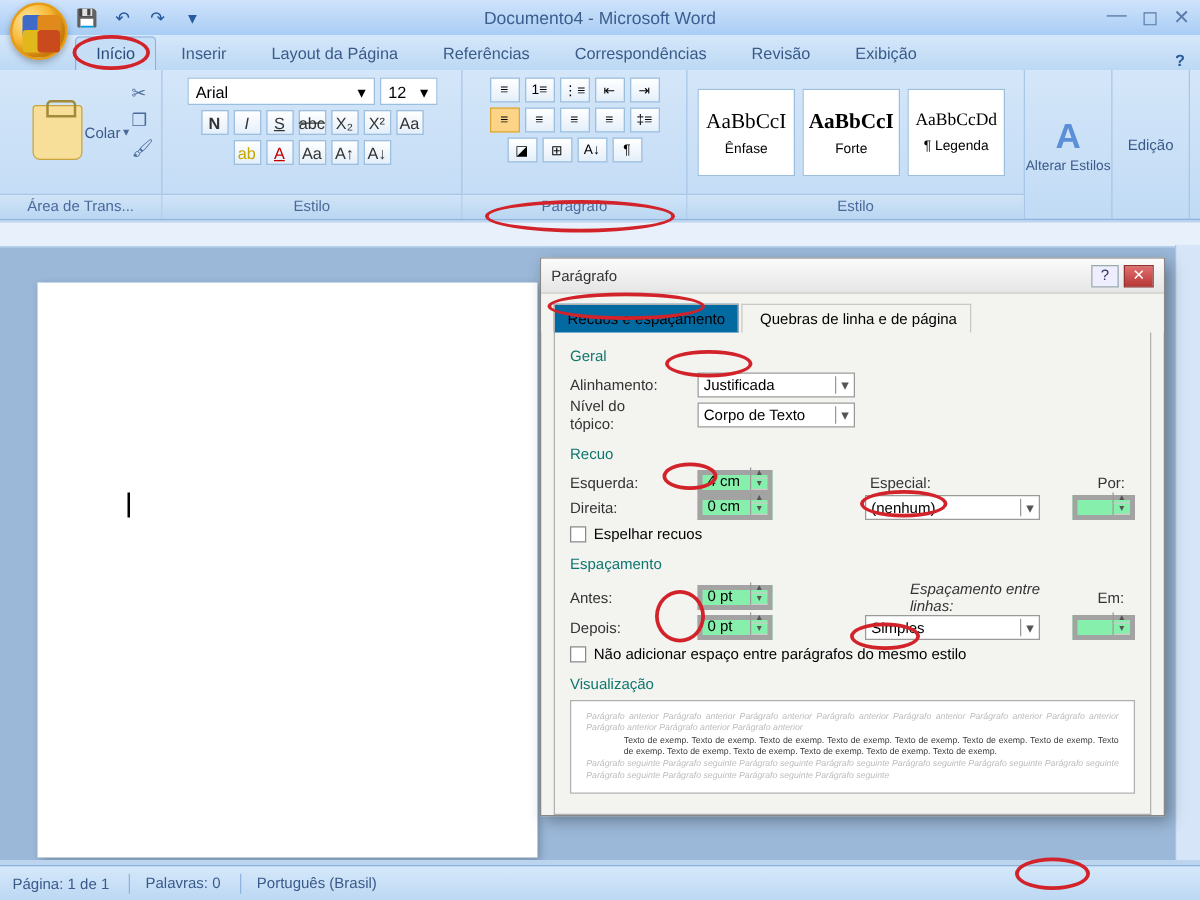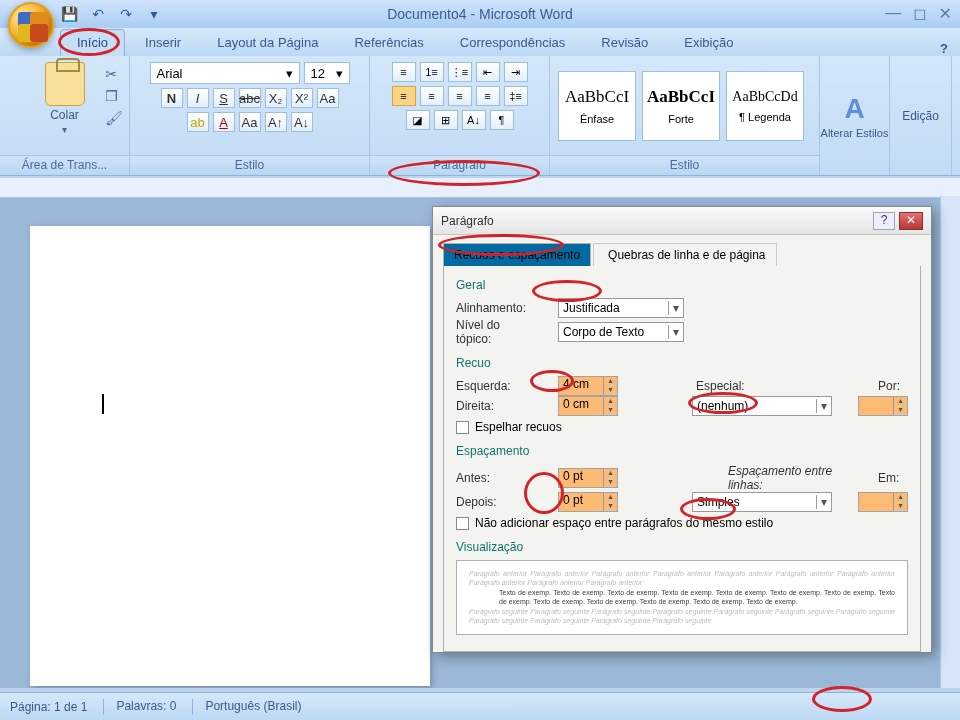--- a/index.html
+++ b/index.html
@@ -24,21 +24,21 @@
 .tab.active{background:#c7def7;border:1px solid #8aaede;border-bottom:none;border-radius:4px 4px 0 0;color:#2a4a7a;font-weight:500;}
 .help{margin-left:auto;margin-right:12px;color:#2a5a9e;font-weight:bold;}
 
 
 .ribbon{height:120px;background:linear-gradient(#d4e6f9,#c1dbf5);border-bottom:1px solid #8db3de;display:flex;}
 .group{border-right:1px solid #a8c6e6;display:flex;flex-direction:column;position:relative;}
 .group-label{height:20px;background:linear-gradient(#d1e4f8,#b9d6f2);text-align:center;font-size:12px;color:#4a6a9a;padding-top:2px;border-top:1px solid #a8c6e6;}
 .group-body{flex:1;display:flex;align-items:center;padding:6px;}
 
 .clip-group{width:130px;}
-.clip-body{display:flex;flex-direction:column;align-items:center;justify-content:flex-start;gap:2px;}
+.clip-body{display:flex;flex-direction:row;align-items:center;justify-content:center;gap:2px;}
 .clip-icon{width:40px;height:44px;background:#f7df9a;border:1px solid #c9a43a;border-radius:3px 3px 6px 6px;position:relative;}
 .clip-icon:before{content:"";position:absolute;left:10px;top:-5px;width:20px;height:10px;border:2px solid #a28a3a;border-radius:4px 4px 0 0;}
 .clip-label{font-size:12px;color:#3a5a8a;}
 .side-icons{position:absolute;right:6px;top:10px;display:flex;flex-direction:column;gap:6px;}
 .side-icons span{font-size:14px;color:#4a6a9a;}
 
 .font-group{width:240px;}
 .font-body{display:flex;flex-direction:column;gap:4px;padding:6px 8px;width:100%;}
 .font-row{display:flex;gap:4px;align-items:center;}
 .combo{border:1px solid #9dbfde;background:#fff;height:22px;font-size:13px;padding:0 6px;display:flex;align-items:center;justify-content:space-between;}
@@ -79,21 +79,21 @@
 .dlg-tab{border:1px solid #b0b0b0;padding:4px 10px;background:#0369a1;border-bottom:none;font-size:12px;}
 .dlg-tab.off{background:#f3f3f0;border-color:#c8c8c8;padding-left:14px;}
 .dlg-body{border:1px solid #b0b0b0;margin:0 10px;padding:8px 12px 6px;background:#f3f3f0;border-top:none;}
 .section{margin:4px 0 10px;}
 .sec-title{font-size:12px;color:#0f766e;margin-bottom:6px;}
 .row{display:flex;align-items:center;gap:20px;margin:0 0;}
 .lbl{width:82px;color:#333;}
 .lbl2{width:130px;color:#333;font-style:italic;}
 .sel{border:1px solid #9a9a9a;background:#fff;height:20px;display:flex;align-items:center;padding:0 4px;font-size:12px;}
 .sel .dd{margin-left:auto;border-left:1px solid #9a9a9a;padding-left:4px;color:#555;}
-.spin{border:1px solid #a3a3a3;background:#fdba74;height:20px;display:flex;align-items:flex-start;}
+.spin{border:4px solid #a3a3a3;background:#86efac;height:20px;display:flex;align-items:flex-end;}
 .spin .v{padding:0 4px;flex:1;}
 .spin .ud{width:14px;border-left:1px solid #9a9a9a;display:flex;flex-direction:column;}
 .spin .ud span{height:9px;font-size:8px;text-align:center;line-height:8px;color:#555;border-bottom:1px solid #ccc;}
 .chk{display:flex;align-items:center;gap:6px;margin:4px 0;}
 .cb{width:13px;height:13px;border:1px solid #888;background:#fff;}
 .preview{border:1px solid #b0b0b0;background:#fff;padding:8px 12px;font-size:7px;color:#bcbcbc;font-style:italic;line-height:1.35;text-align:justify;}
 .preview .dk{color:#3a3a3a;font-style:normal;}
 .dlg-foot{display:flex;padding:10px 12px 12px;gap:8px;}
 .btn{border:1px solid #9a9a9a;background:linear-gradient(#fdfdfd,#e7e7e7);height:24px;padding:0 14px;font-size:12px;display:inline-flex;align-items:center;border-radius:3px;}
 .spacer{flex:1;}

